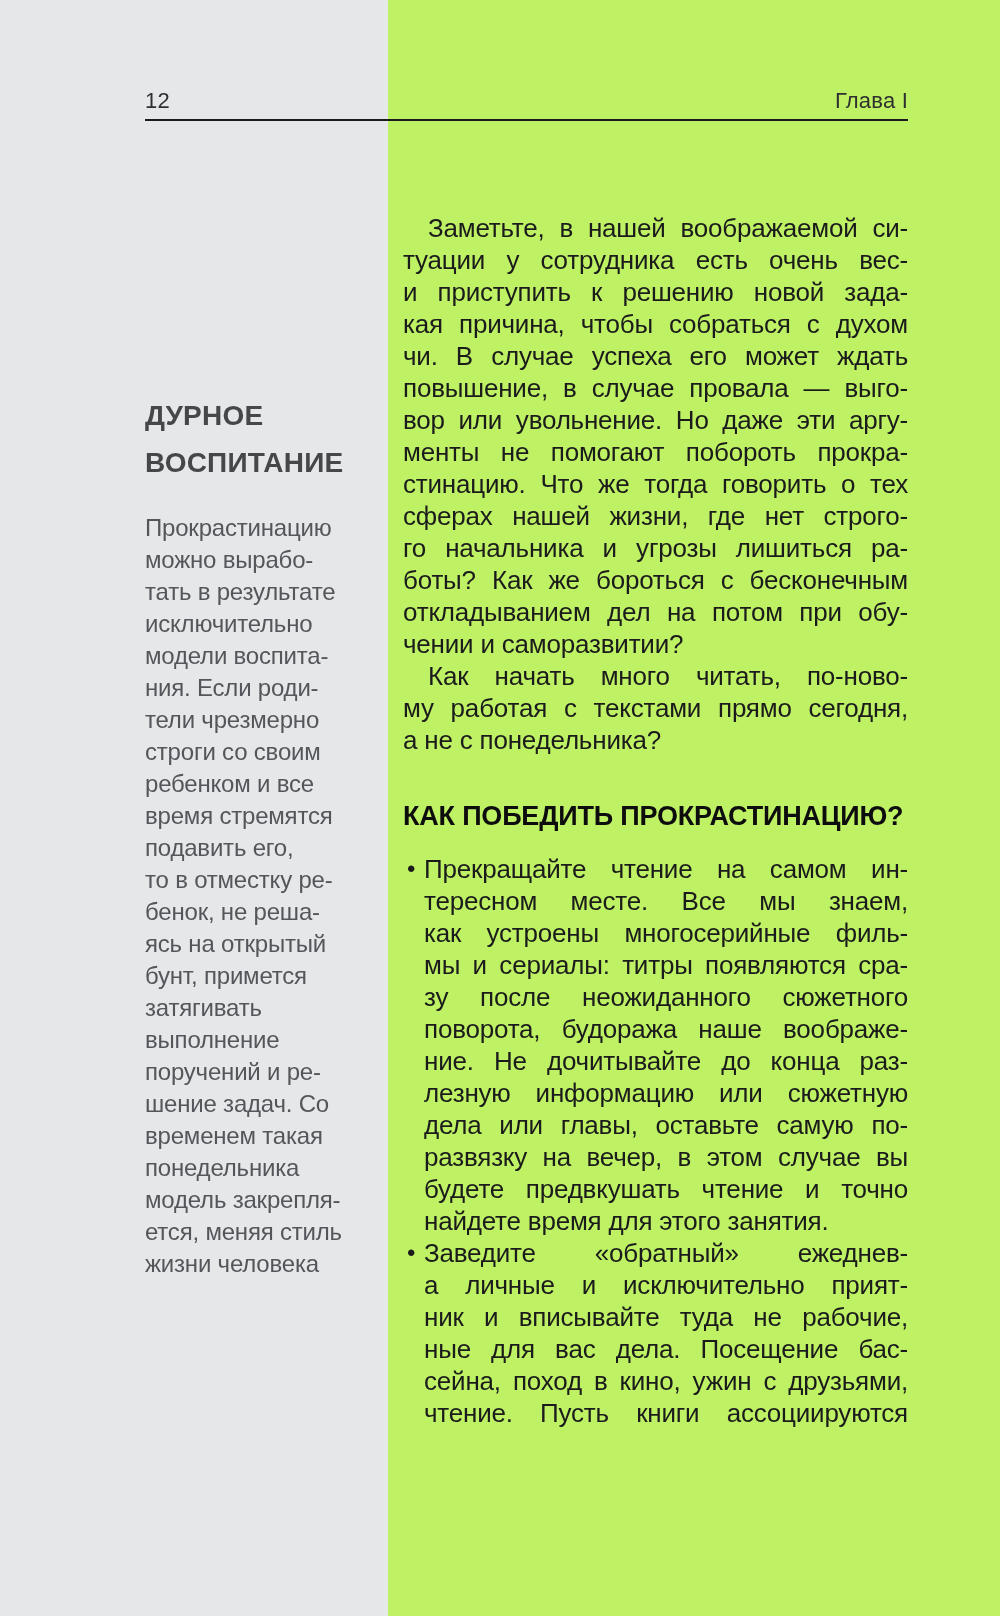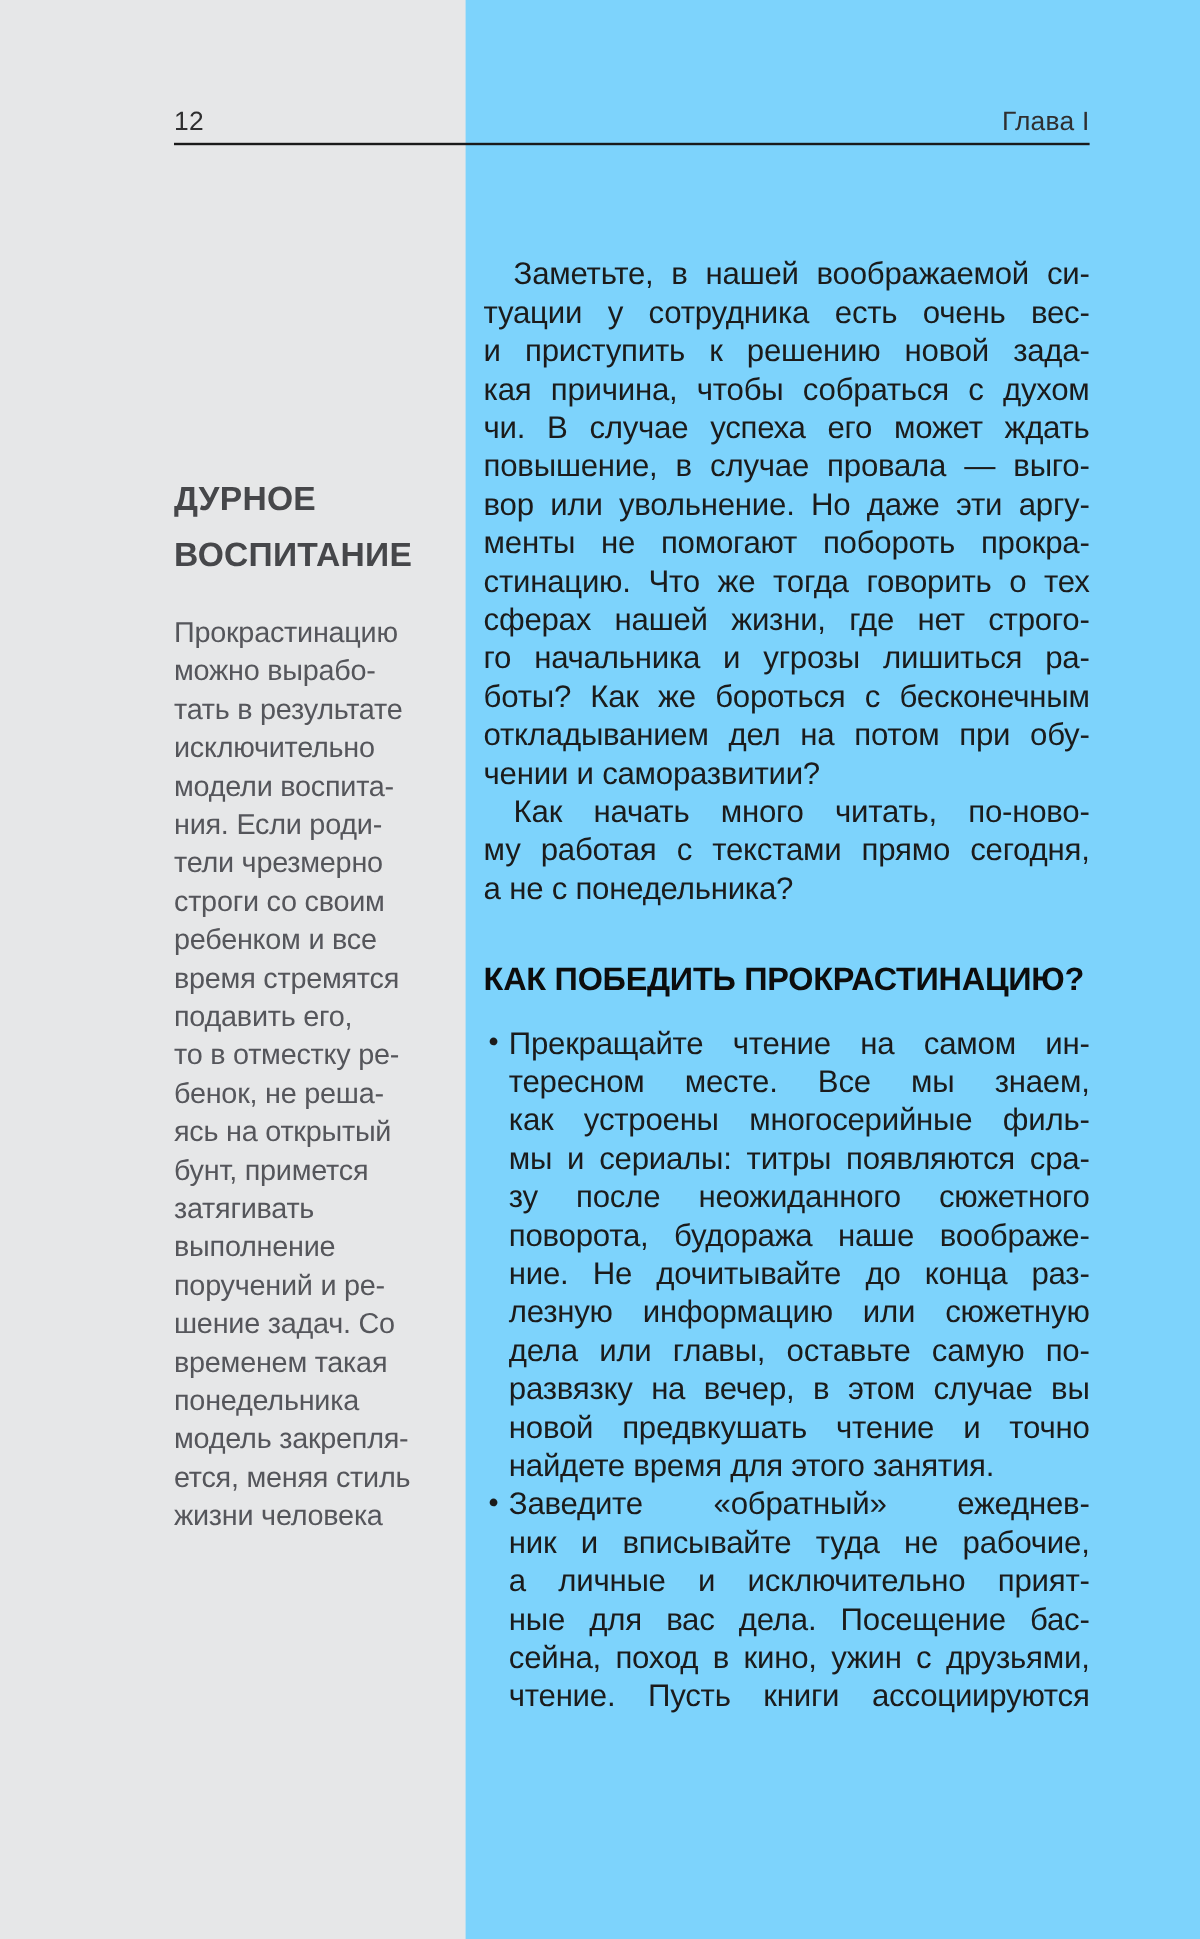--- a/index.html
+++ b/index.html
@@ -1,19 +1,19 @@
 <!DOCTYPE html>
 <html><head>
 <meta charset="utf-8">
 <style>
   html,body{margin:0;padding:0;background:#ffffff;}
   .page{
     position:relative;
     width:1000px;height:1616px;
-    background:#7dd3fc;
+    background:#bef264;
     font-family:"Liberation Sans", sans-serif;
     overflow:hidden;
   }
   .left-panel{
     position:absolute;left:0;top:0;width:388px;height:1616px;
     background:#e6e7e8;
   }
   
   .header{
     position:absolute;left:145px;top:88px;width:763px;
@@ -133,30 +133,30 @@
             <div class="tline">Прекращайте чтение на самом ин-</div>
             <div class="tline">тересном месте. Все мы знаем,</div>
             <div class="tline">как устроены многосерийные филь-</div>
             <div class="tline">мы и сериалы: титры появляются сра-</div>
             <div class="tline">зу после неожиданного сюжетного</div>
             <div class="tline">поворота, будоража наше воображе-</div>
             <div class="tline">ние. Не дочитывайте до конца раз-</div>
             <div class="tline">лезную информацию или сюжетную</div>
             <div class="tline">дела или главы, оставьте самую по-</div>
             <div class="tline">развязку на вечер, в этом случае вы</div>
-            <div class="tline">новой предвкушать чтение и точно</div>
+            <div class="tline">будете предвкушать чтение и точно</div>
             <div class="tline endline">найдете время для этого занятия.</div>
           </div>
       </div>
       <div class="bullet-row">
         <span class="bullet-marker">•</span>
         <div class="bullet-body">
             <div class="tline">Заведите «обратный» ежеднев-</div>
+            <div class="tline">а личные и исключительно прият-</div>
             <div class="tline">ник и вписывайте туда не рабочие,</div>
-            <div class="tline">а личные и исключительно прият-</div>
             <div class="tline">ные для вас дела. Посещение бас-</div>
             <div class="tline">сейна, поход в кино, ужин с друзьями,</div>
             <div class="tline">чтение. Пусть книги ассоциируются</div>
           </div>
       </div>
     </div>
   </main>
 
 </div>
 

